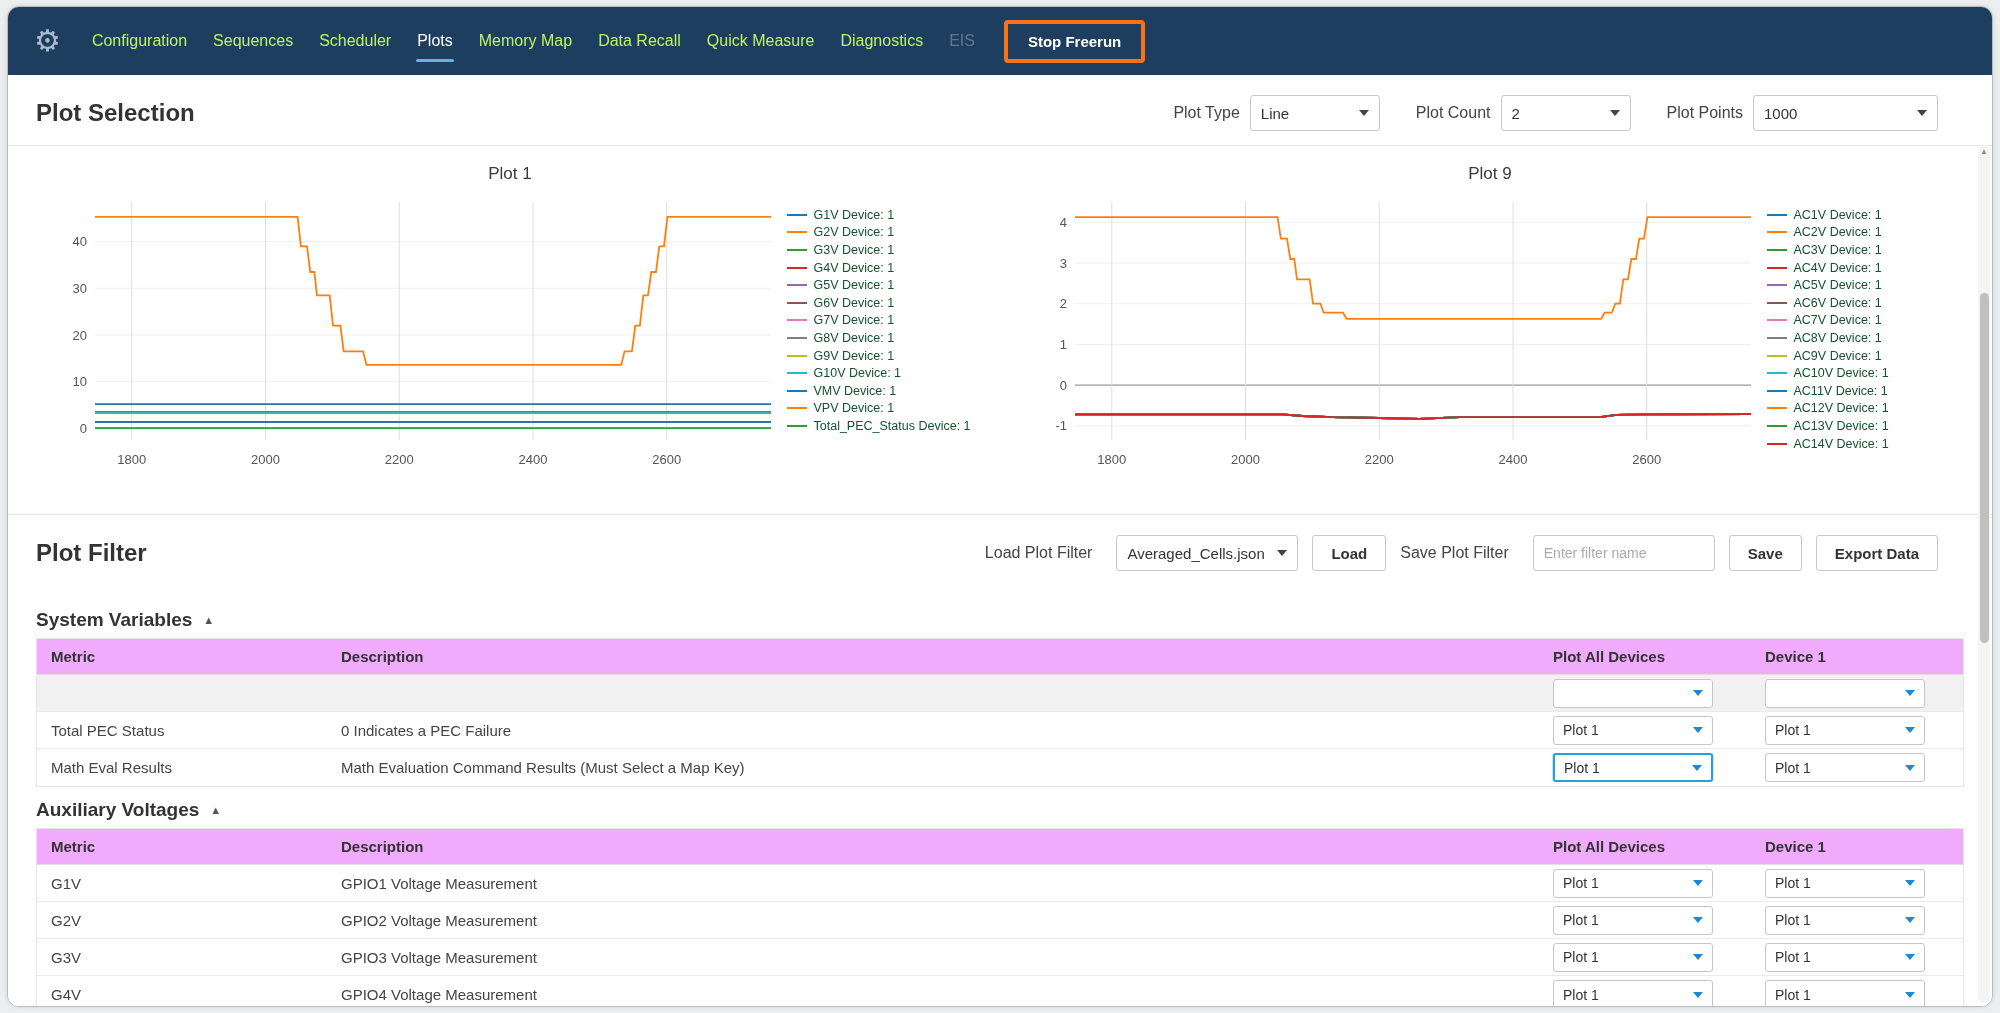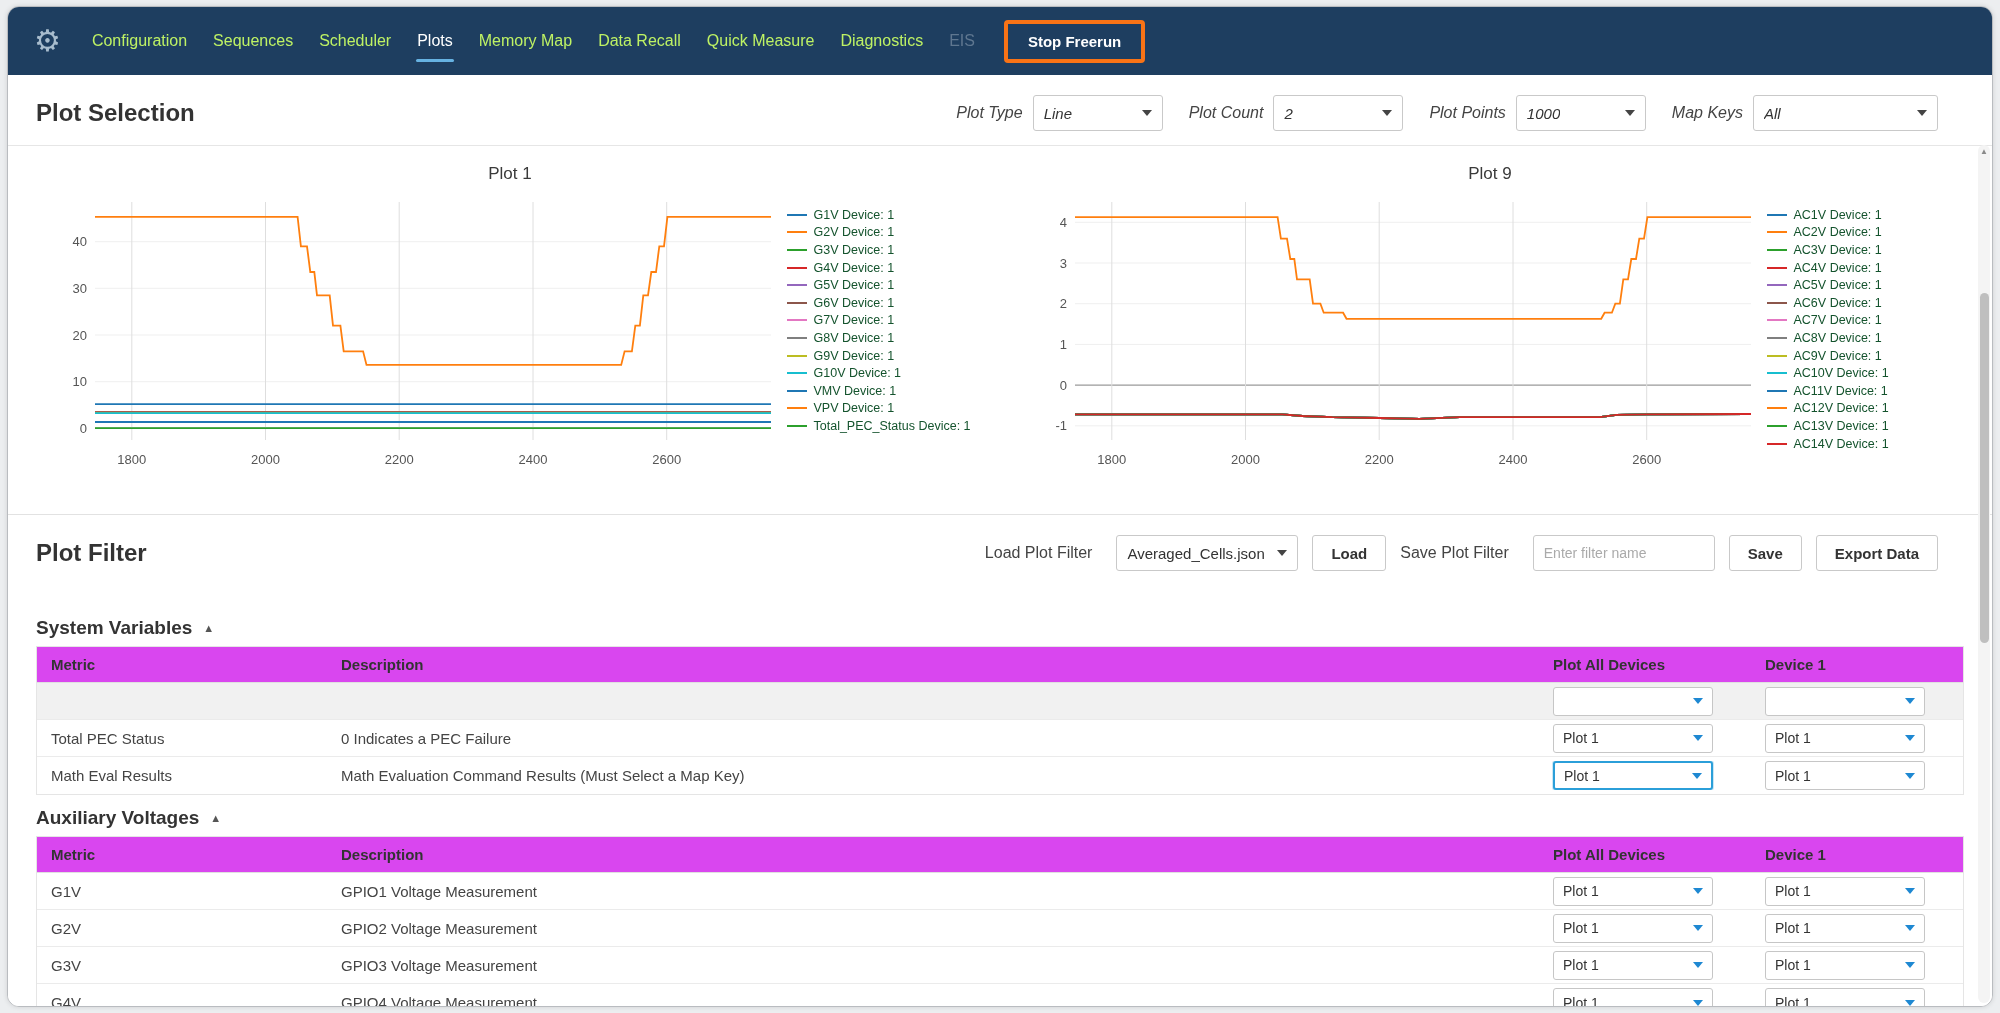--- a/index.html
+++ b/index.html
@@ -30,21 +30,21 @@
   .help { width:28px; height:28px; border-radius:50%; border:2.5px solid #fff; color:#fff;
           font-weight:700; font-size:16px; display:flex; align-items:center; justify-content:center; cursor:pointer; }
 
   
   .content { position:relative; height:calc(100% - 68px); background:#fff; overflow:hidden; }
   .sec-header { display:flex; align-items:center; justify-content:space-between;
                 padding:20px 28px 14px 28px; }
   .sec-header.bordered { border-bottom:1px solid #e6e6e6; }
   .sec-title { font-size:24px; font-weight:700; color:#333; }
 
-  .controls { display:flex; align-items:center; gap:26px; margin-right:26px;font-style:italic; }
+  .controls { display:flex; align-items:center; gap:36px; margin-right:26px; }
   .control { display:flex; align-items:center; }
   .ctl-label { font-size:16px; color:#444; margin-right:10px; white-space:nowrap; }
   .select { display:inline-flex; align-items:center; justify-content:space-between;
             min-width:130px; height:36px; border:1px solid #c9c9c9; border-radius:3px;
             background:#fff; padding:0 10px; font-size:15px; color:#333; cursor:pointer; }
   .controls .control:last-child .select { min-width:185px; }
   .select.wide { min-width:182px; }
   .sel-val { white-space:nowrap; overflow:hidden; }
   .car { width:0; height:0; border-left:5px solid transparent; border-right:5px solid transparent; flex:none; margin-left:10px; }
   .car.dark { border-top:6px solid #444; }
@@ -65,30 +65,30 @@
   
   .filter-controls { display:flex; align-items:center; gap:14px; margin-right:26px; }
   .btn { height:36px; padding:0 18px; background:#fff; border:1px solid #c9c9c9; border-radius:3px;
          font-size:15px; font-weight:700; color:#333; cursor:pointer; font-family:inherit; white-space:nowrap; }
   .input { width:182px; height:36px; border:1px solid #c9c9c9; border-radius:3px; padding:0 10px;
            font-size:14px; color:#333; font-family:inherit; }
   .input::placeholder { color:#aaa; }
 
   .filter-groups { padding:0 28px; }
   .group { margin-top:12px; }
-  .group:first-child { margin-top:32px; }
+  .group:first-child { margin-top:24px; }
   .group-title { display:flex; align-items:center; gap:11px; font-size:19px; font-weight:700;
                  color:#333; margin-bottom:7px; cursor:pointer; }
   .caret-up { font-size:11px; color:#555; }
 
   .table { border:1px solid #e5e5e5; }
   .trow { display:grid; grid-template-columns:290px 1fr 212px 212px; align-items:center;
           min-height:37px; background:#fff; border-bottom:1px solid #ebebeb; }
   .trow:last-child { border-bottom:none; }
-  .trow.thead { background:#d946ef; min-height:36px; border-bottom:1px solid #e0e0e0; }
+  .trow.thead { background:#f0abfc; min-height:36px; border-bottom:1px solid #e0e0e0; }
   .trow.empty { background:#f1f1f1; }
   .tcell { padding:0 14px; font-size:15px; color:#444; white-space:nowrap; overflow:hidden; }
   .tcell.th { font-weight:700; color:#333; }
   .tsel { display:inline-flex; align-items:center; justify-content:space-between; width:160px;
           height:29px; border:1px solid #c6c6c6; border-radius:3px; background:#fff;
           padding:0 9px; font-size:14px; color:#333; cursor:pointer; }
   .tsel.focused { border:2px solid #2b9fd9; box-shadow:0 0 0 1px rgba(43,159,217,.25); }
 
   
   .scrollbar { position:absolute; top:70px; bottom:3px; right:2px; width:12px; background:#f4f4f4; border-radius:6px; }
@@ -133,27 +133,20 @@
        <span class="ctl-label">Plot Count</span>
        <div class="select">
          <span class="sel-val">2</span>
          <span class="car dark"></span>
        </div>
      </div>
             <div class="control">
        <span class="ctl-label">Plot Points</span>
        <div class="select">
          <span class="sel-val">1000</span>
-         <span class="car dark"></span>
-       </div>
-     </div>
-            <div class="control">
-       <span class="ctl-label">Map Keys</span>
-       <div class="select">
-         <span class="sel-val">All</span>
          <span class="car dark"></span>
        </div>
      </div>
           </div>
       </div>
 
       <div class="plots-row">
         <div class="plot-card">
           <div class="plot-title">Plot 1</div>
           <div class="plot-body">

